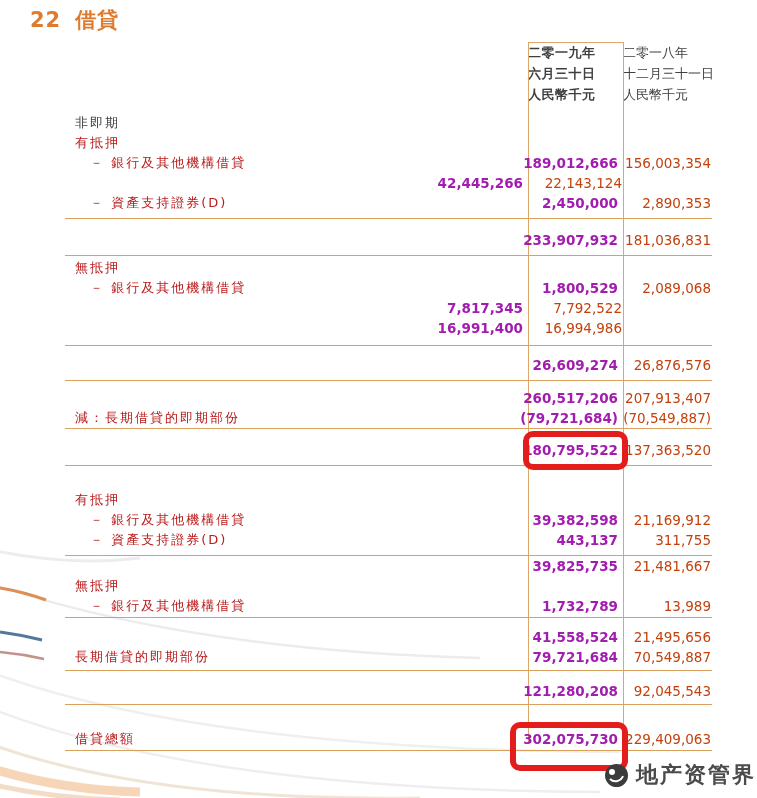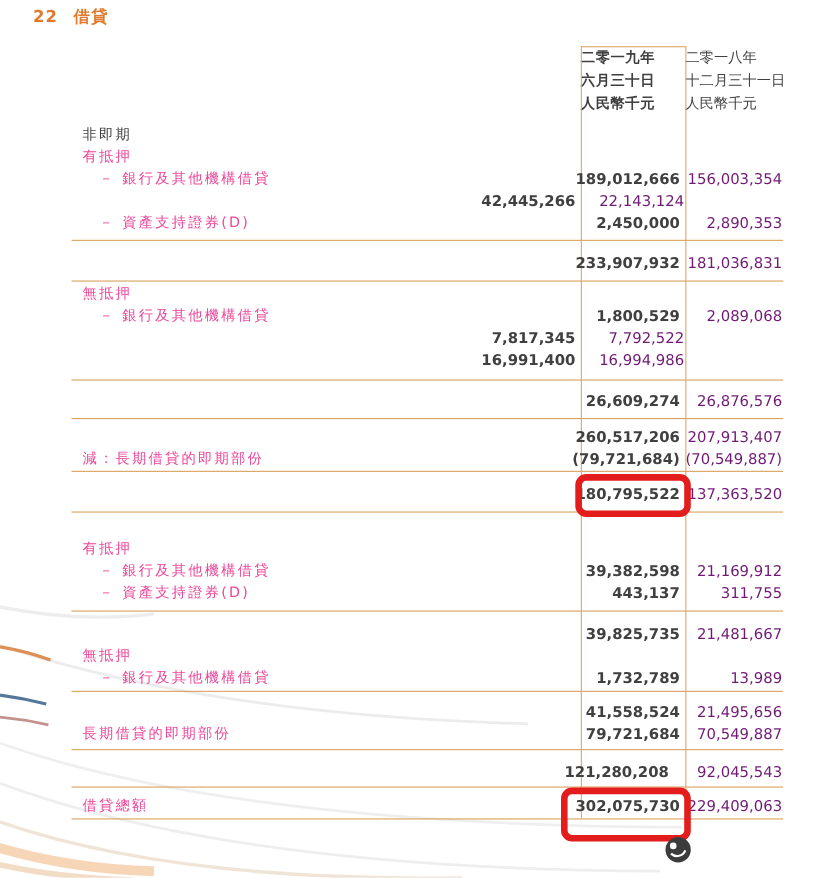--- a/index.html
+++ b/index.html
@@ -2,41 +2,41 @@
 <html><head>
 <meta charset="utf-8">
 <style>
   html,body{margin:0;padding:0;}
   body{
     width:757px;height:798px;position:relative;overflow:hidden;
     background:#ffffff;
     font-family:"DejaVu Sans","Liberation Sans",sans-serif;
   }
   
-  .title{position:absolute;left:30px;top:6px;font-size:15px;font-weight:bold;color:#df7b2e;letter-spacing:1px;z-index:2;}
+  .title{position:absolute;left:30px;top:6px;font-size:21px;font-weight:bold;color:#df7b2e;letter-spacing:1px;z-index:2;}
   .title .num{margin-right:14px;}
   
   .deco{position:absolute;left:0;top:540px;width:700px;height:258px;z-index:0;pointer-events:none;}
   
   .tbl{position:absolute;left:65px;top:42px;width:647px;z-index:1;}
   .vline{position:absolute;top:0;height:702px;width:1px;background:#dcა768;background:#dca768;z-index:0;}
   .vl1{left:463px;} .vl2{left:558px;}
   .htop{position:absolute;top:0;left:463px;width:96px;height:1px;background:#dca768;}
   .hdr{display:grid;grid-template-columns:1fr 95px 89px;height:63px;}
   .hcell{display:flex;flex-direction:column;align-items:flex-start;justify-content:flex-start;}
   .hcell span{line-height:21px;white-space:nowrap;}
   .h1 span{font-weight:bold;color:#3f3f3f;font-size:13px;padding-right:5px;letter-spacing:0.5px;}
   .h2 span{color:#404040;font-size:13px;padding-right:1px;letter-spacing:0px;}
   .row{display:grid;grid-template-columns:1fr 95px 89px;height:20px;line-height:20px;}
-  .lbl{font-size:13px;color:#ec4899;letter-spacing:2px;padding-left:10px;white-space:nowrap;}
+  .lbl{font-size:13px;color:#b91c1c;letter-spacing:2px;padding-left:10px;white-space:nowrap;}
   .lbl.b{color:#3f3f3f;font-weight:normal;}
   .lbl.ind{padding-left:25px;}
   .c1,.c2{display:flex;justify-content:flex-end;align-items:center;white-space:nowrap;font-size:13.5px;}
-  .c1{font-weight:bold;color:#404040;padding-right:5px;position:relative;}
-  .c2{color:#701a75;padding-right:1px;}
+  .c1{font-weight:bold;color:#a21caf;padding-right:5px;position:relative;}
+  .c2{color:#c2410c;padding-right:1px;}
   .rule{border-top:1px solid #d9a15c;height:0;}
   .redbox{position:absolute;border:6px solid #e31c1c;border-radius:10px;z-index:5;pointer-events:none;}
   .redbox.b1{top:-9px;bottom:-10px;left:-5px;right:-5px;}
   .redbox.b2{top:-7px;bottom:-22px;left:-18px;right:-5px;}
   
   .wm{position:absolute;left:604px;top:760px;display:flex;align-items:center;z-index:3;}
   .wm-text{font-size:22px;font-weight:bold;color:#4b4b4b;letter-spacing:2px;margin-left:7px;white-space:nowrap;}
 </style>
 </head>
 <body>
@@ -164,21 +164,21 @@
         <div class="lbl ind">－ 銀行及其他機構借貸</div>
         <div class="c1">39,382,598</div>
         <div class="c2">21,169,912</div>
       </div>
       <div class="row">
         <div class="lbl ind">－ 資產支持證券(D)</div>
         <div class="c1">443,137</div>
         <div class="c2">311,755</div>
       </div>
       <div class="rule" style="margin-top: 5px;"></div>
-      <div class="row" style="margin-top: 11px;">
+      <div class="row" style="">
         <div class="lbl"></div>
         <div class="c1">39,825,735</div>
         <div class="c2">21,481,667</div>
       </div>
       <div class="row">
         <div class="lbl">無抵押</div>
         <div class="c1"></div>
         <div class="c2"></div>
       </div>
       <div class="row">
@@ -191,34 +191,35 @@
         <div class="lbl"></div>
         <div class="c1">41,558,524</div>
         <div class="c2">21,495,656</div>
       </div>
       <div class="row">
         <div class="lbl">長期借貸的即期部份</div>
         <div class="c1">79,721,684</div>
         <div class="c2">70,549,887</div>
       </div>
       <div class="rule" style="margin-top: 3px;"></div>
-      <div class="row" style="margin-top: 10px; gap: 10px;">
+      <div class="row" style="margin-top: 10px;">
         <div class="lbl"></div>
         <div class="c1">121,280,208</div>
         <div class="c2">92,045,543</div>
       </div>
       <div class="rule" style="margin-top: 3px;"></div>
-      <div class="row" style="margin-top: 7px;">
+      <div class="row" style="margin-top: 24px;">
         <div class="lbl">借貸總額</div>
         <div class="c1">302,075,730<div class="redbox b2"></div></div>
         <div class="c2">229,409,063</div>
       </div>
       <div class="rule" style="margin-top: 1px;"></div>
     </div>
 </div>
 
 <div class="wm">
   <svg width="25" height="25" viewBox="0 0 25 25">
     <circle cx="12.5" cy="12.5" r="11.5" fill="#3c3c3c"></circle>
     <circle cx="8" cy="9" r="3" fill="#ffffff"></circle>
     <path d="M 6 16 A 8 8 0 0 0 19 13" stroke="#ffffff" stroke-width="2" fill="none"></path>
   </svg>
+  <span class="wm-text">地产资管界</span>
 </div>
 
 </body></html>

